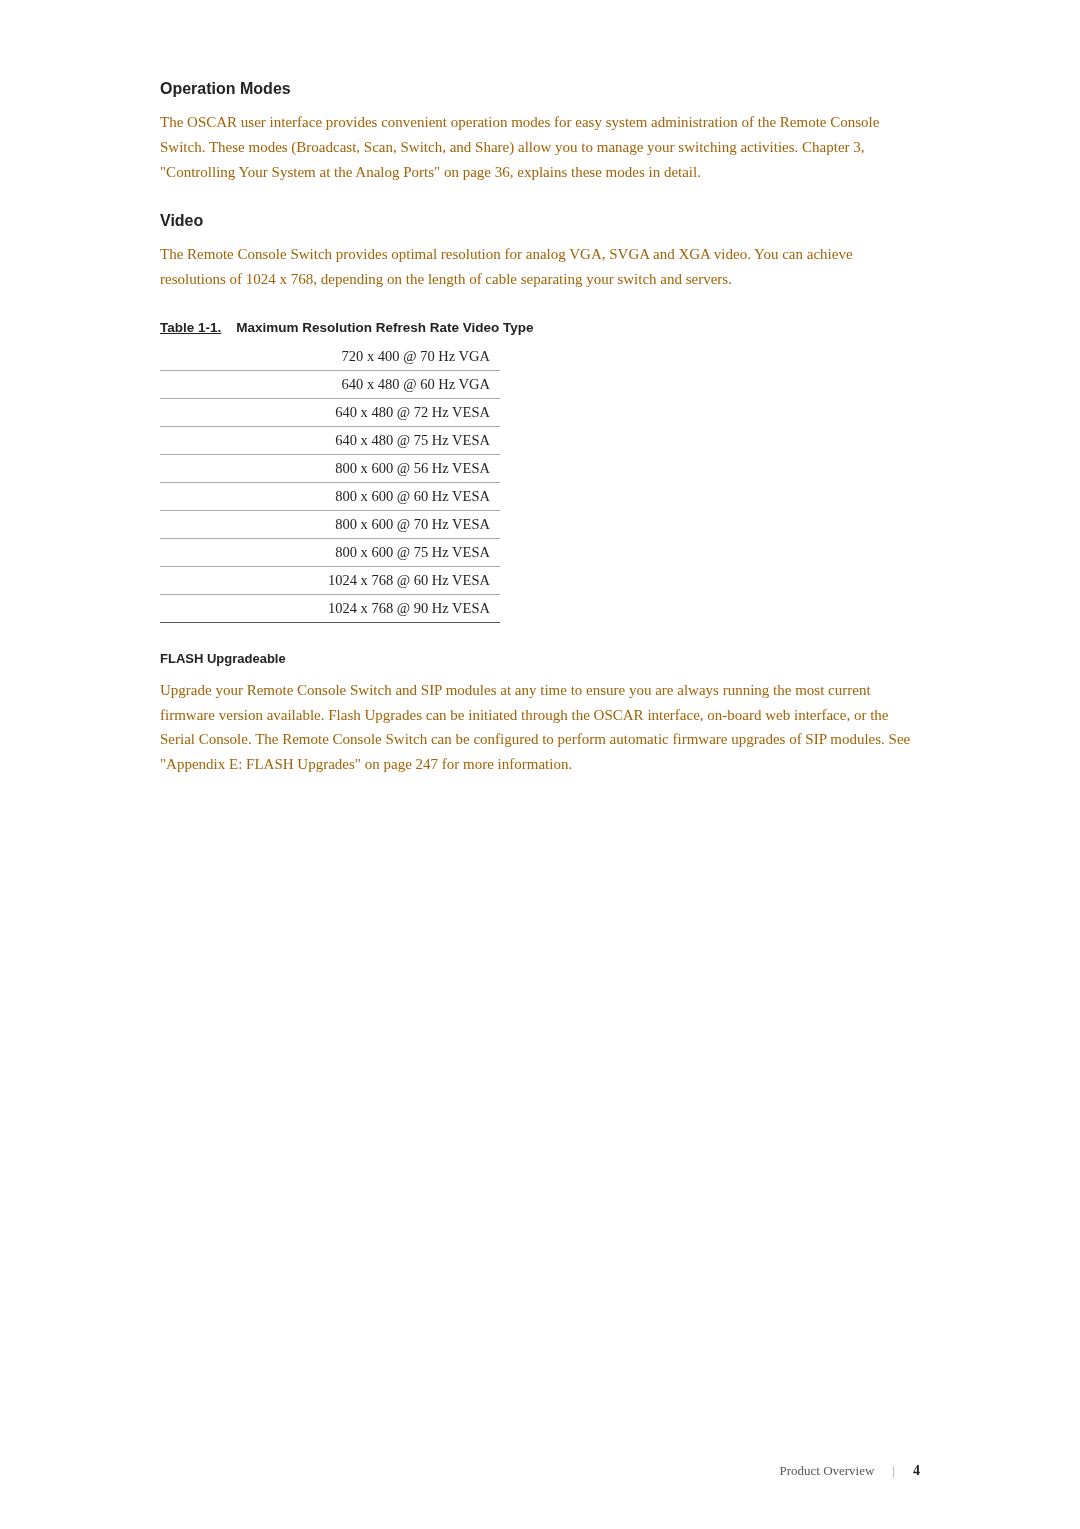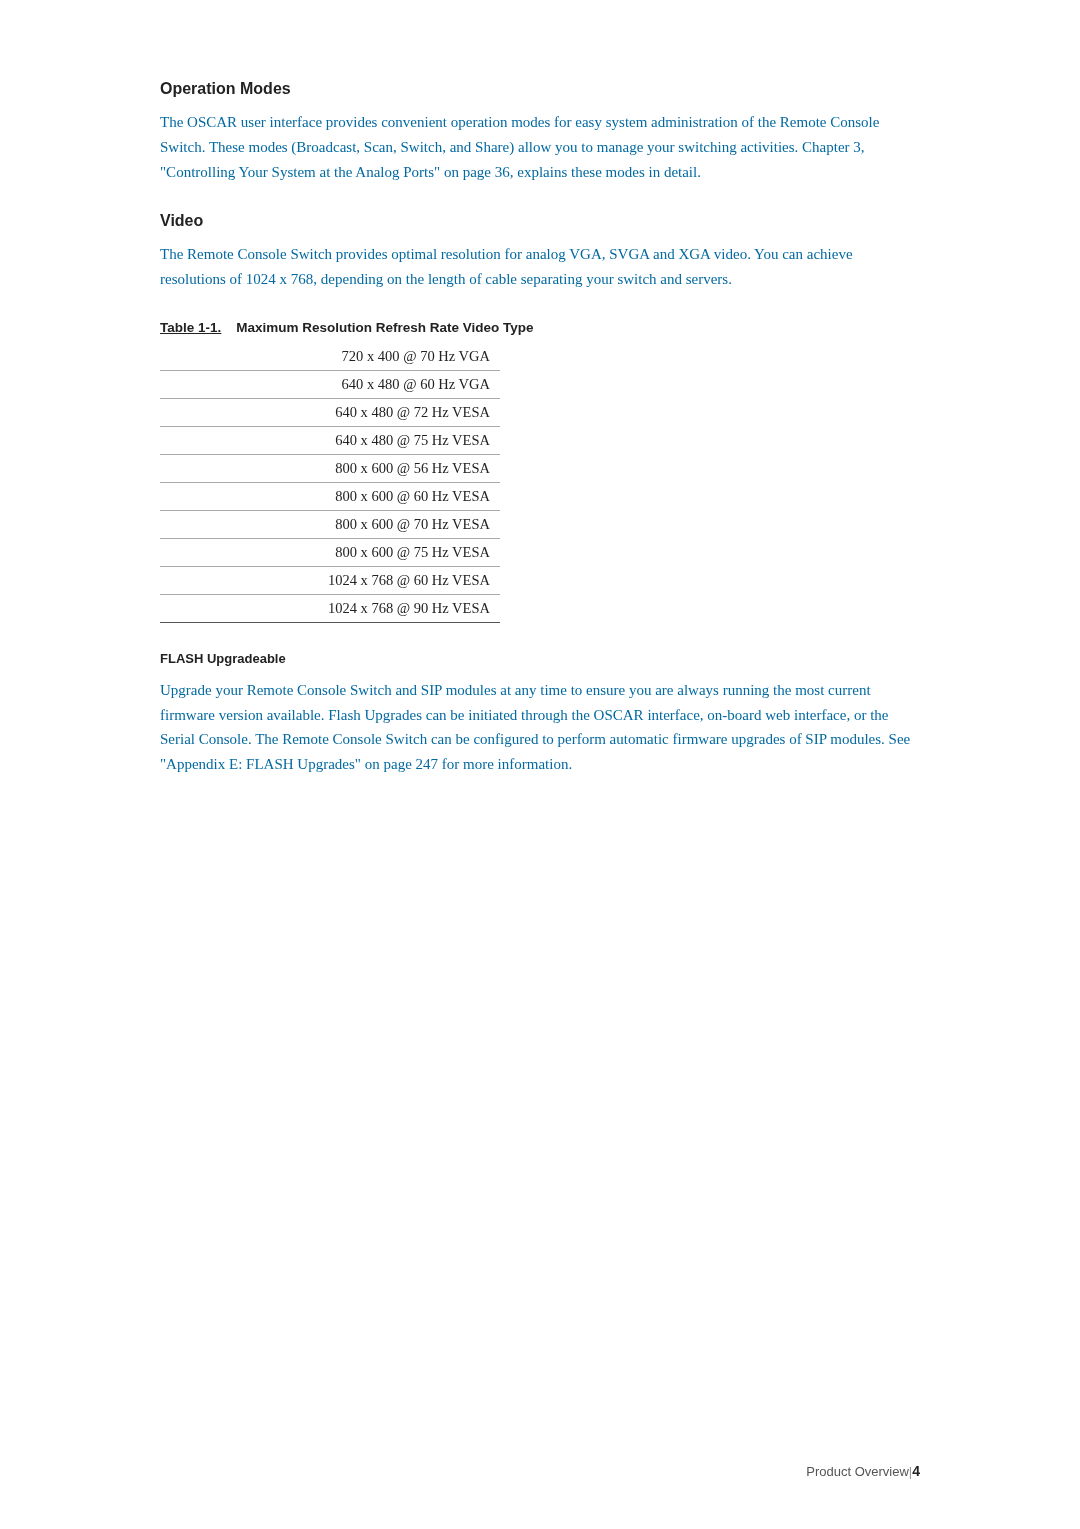--- a/index.html
+++ b/index.html
@@ -38,21 +38,21 @@
     }
 
     .section-heading.flash-heading {
       font-size: 13px;
     }
 
     .body-text {
       font-size: 15px;
       line-height: 1.65;
       font-family: Georgia, 'Times New Roman', serif;
-      color: #0369a1;
+      color: #a16207;
     }
 
     .table-section {
       margin-bottom: 28px;
     }
 
     .table-caption {
       font-size: 13.5px;
       font-weight: bold;
       margin-bottom: 8px;
@@ -80,22 +80,22 @@
     .res-table tbody tr:last-child td {
       border-bottom: 1px solid #555555;
     }
 
     .footer {
       position: absolute;
       bottom: 50px;
       right: 160px;
       display: flex;
       align-items: center;
-      gap: 0;
-      font-family: Liberation Sans, sans-serif;
+      gap: 18px;
+      font-family: Liberation Serif, serif;
       font-size: 13px;
       color: #555555;
     }
 
     .footer-separator {
       color: #999999;
     }
 
     .footer-page-num {
       font-weight: bold;

